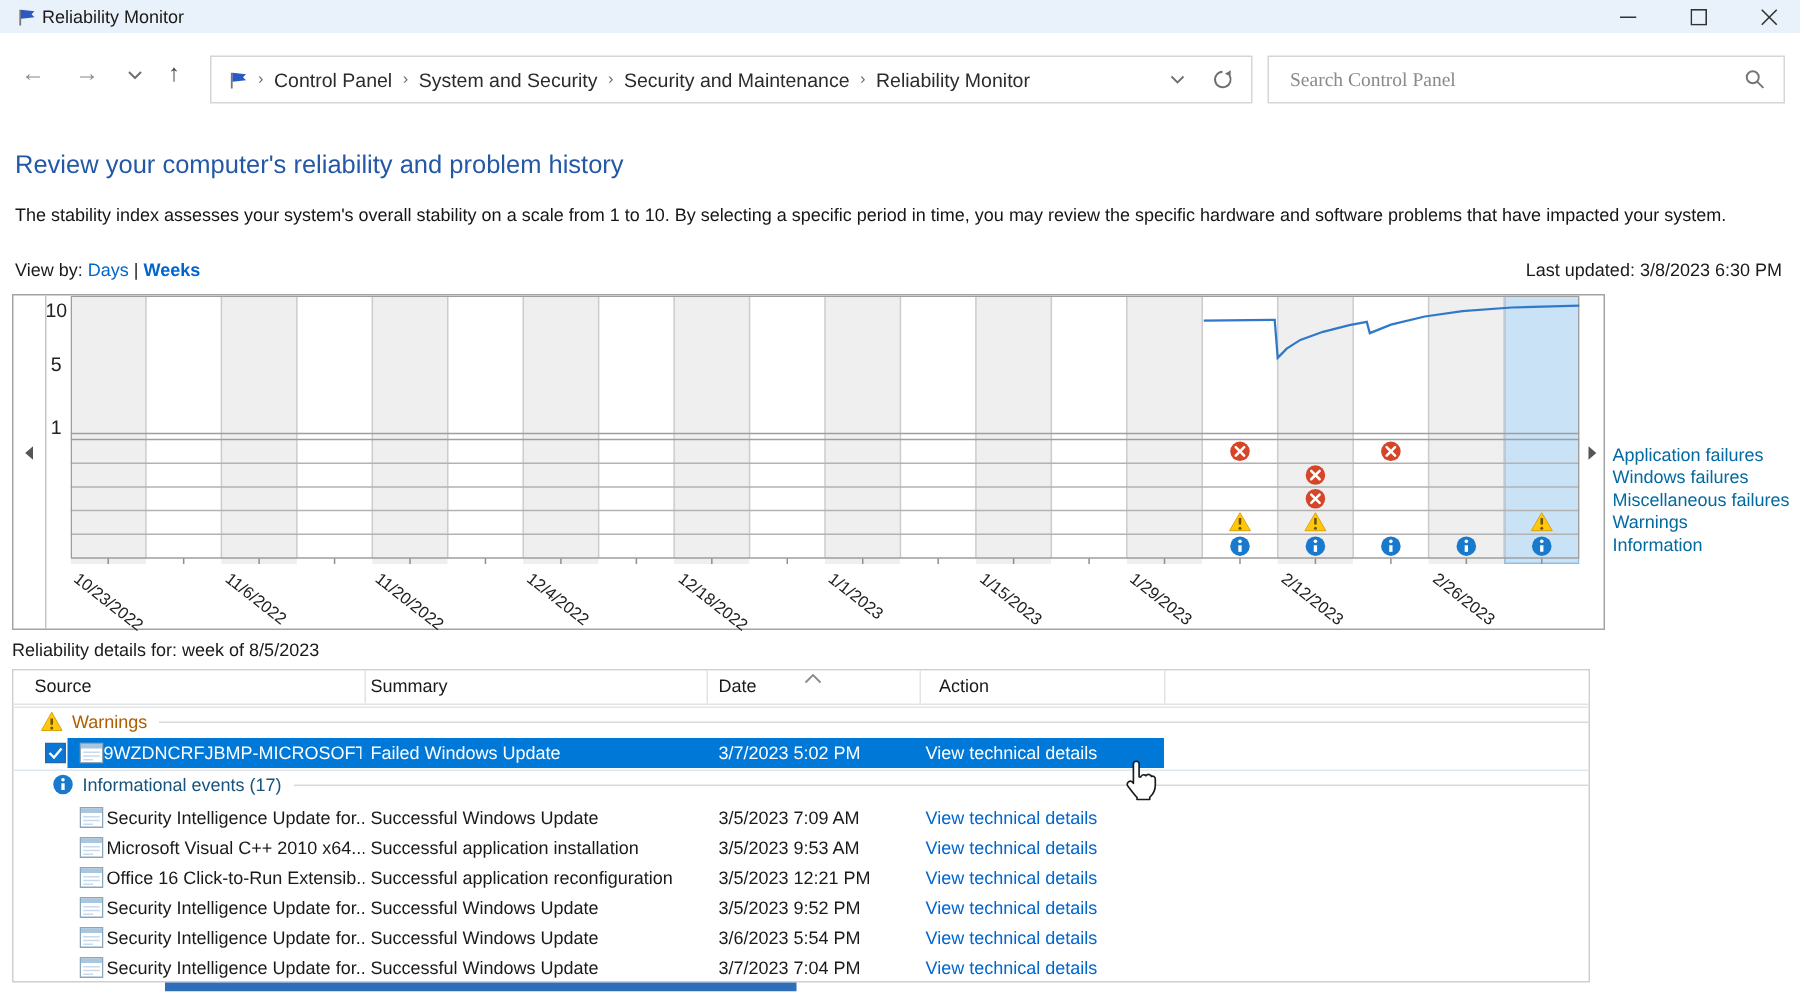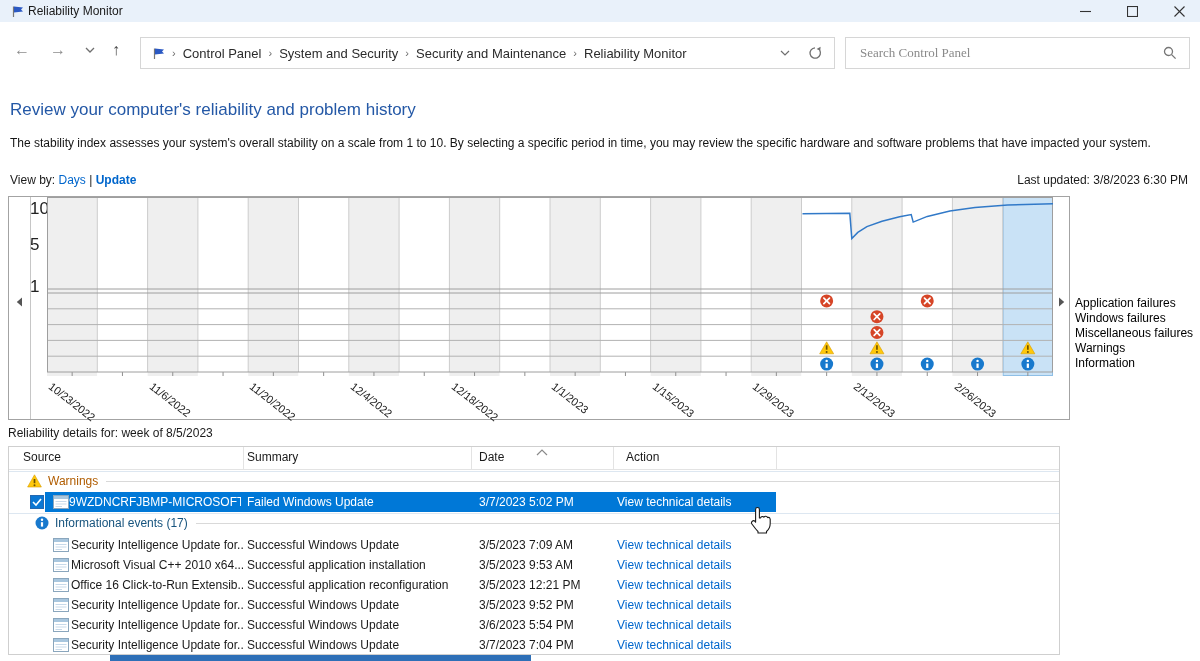--- a/index.html
+++ b/index.html
@@ -22,24 +22,24 @@
   
   .heading{position:absolute;left:10px;top:100px;font-size:17px;color:#2458a6;font-weight:400}
   .desc{position:absolute;left:10px;top:136px;width:1180px;font-size:12px;color:#151515}
   .viewby{position:absolute;left:10px;top:173px;font-size:12px}
   .viewby a{color:#0066cc;text-decoration:none}
   .lastupd{position:absolute;right:12px;top:173px;font-size:12px}
   
   .chartwrap{position:absolute;left:8px;top:196px;width:1062px;height:224px;border:1px solid #a3a3a3;box-sizing:border-box;background:#fff}
   .lstrip{position:absolute;left:0;top:0;width:22px;height:222px;border-right:1px solid #c6c6c6;box-sizing:border-box}
   .rstrip{position:absolute;left:1044px;top:0;width:16px;height:179px}
-  .ylab{position:absolute;width:15px;text-align:left;font-size:17px;color:#222}
+  .ylab{position:absolute;width:15px;text-align:center;font-size:13px;color:#222}
   .xlabels{position:absolute;left:38px;top:179px;width:1006px;height:43px}
   .xlabel{position:absolute;top:4px;font-size:11px;color:#222;white-space:nowrap;transform:rotate(38deg);transform-origin:0 0}
-  .legend{position:absolute;left:1075px;top:296px;width:125px;font-size:12px;line-height:15px;color:#000000}
+  .legend{position:absolute;left:1075px;top:296px;width:125px;font-size:12px;line-height:15px;color:#0369a1}
   
   .caption{position:absolute;left:8px;top:426px;font-size:12px}
   .dtable{position:absolute;left:8px;top:446px;width:1052px;height:209px;border:1px solid #cfcfcf;box-sizing:border-box;background:#fff;overflow:hidden}
   .thead{position:absolute;left:0;top:0;width:100%;height:22px;border-bottom:1px solid #e3e3e3;background:#fff}
   .th{position:absolute;top:3px;font-size:12px;color:#1a1a1a}
   .colsep{position:absolute;top:0;width:1px;height:22px;background:#e3e3e3}
   .grouprow{position:absolute;left:0;width:1162px;height:20px;display:flex;align-items:center}
   .grouprow .rule{flex:1;height:1px;background:#d9d9d9;margin:0 8px}
   .grouplabel{font-size:12px;margin-left:6px;white-space:nowrap}
   .gsep{position:absolute;left:0;width:1162px;height:1px;background:#dde7f1}
@@ -132,21 +132,21 @@
     </svg>
   </div>
 </div>
 
 <div class="heading">Review your computer's reliability and problem history</div>
 <div class="desc">The stability index assesses your system's overall stability on a scale from 1 to 10. By selecting a specific period in time, you may review the specific hardware and software problems that have impacted your system.</div>
 <div class="viewby">
   <span>View by:</span>
   <a href="#">Days</a>
   <span>|</span>
-  <a href="#" style="font-weight:bold">Update</a>
+  <a href="#" style="font-weight:bold">Weeks</a>
 </div>
 <div class="lastupd">Last updated: 3/8/2023 6:30 PM</div>
 
 <div class="chartwrap">
   <div class="lstrip">
     <svg class="abs" style="left:7px;top:100px" width="7" height="10" viewBox="0 0 7 10">
         <polygon points="6,0.5 6,9.5 0.8,5" fill="#555"></polygon>
       </svg>
   </div>
   <div class="ylab" style="left:21px;top:2px">10</div>

